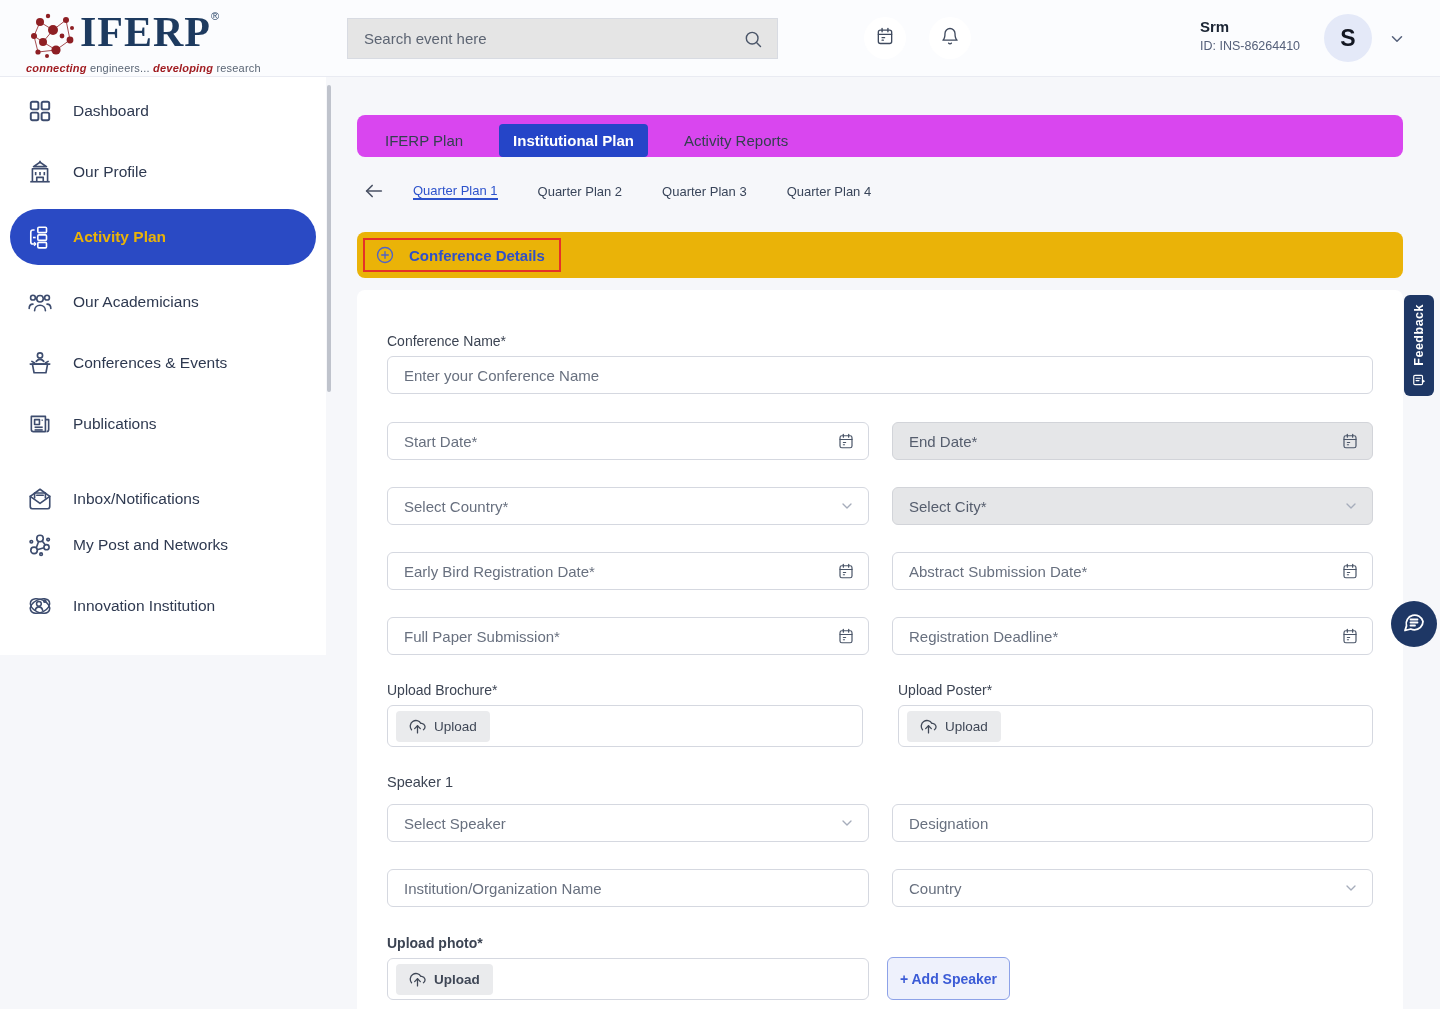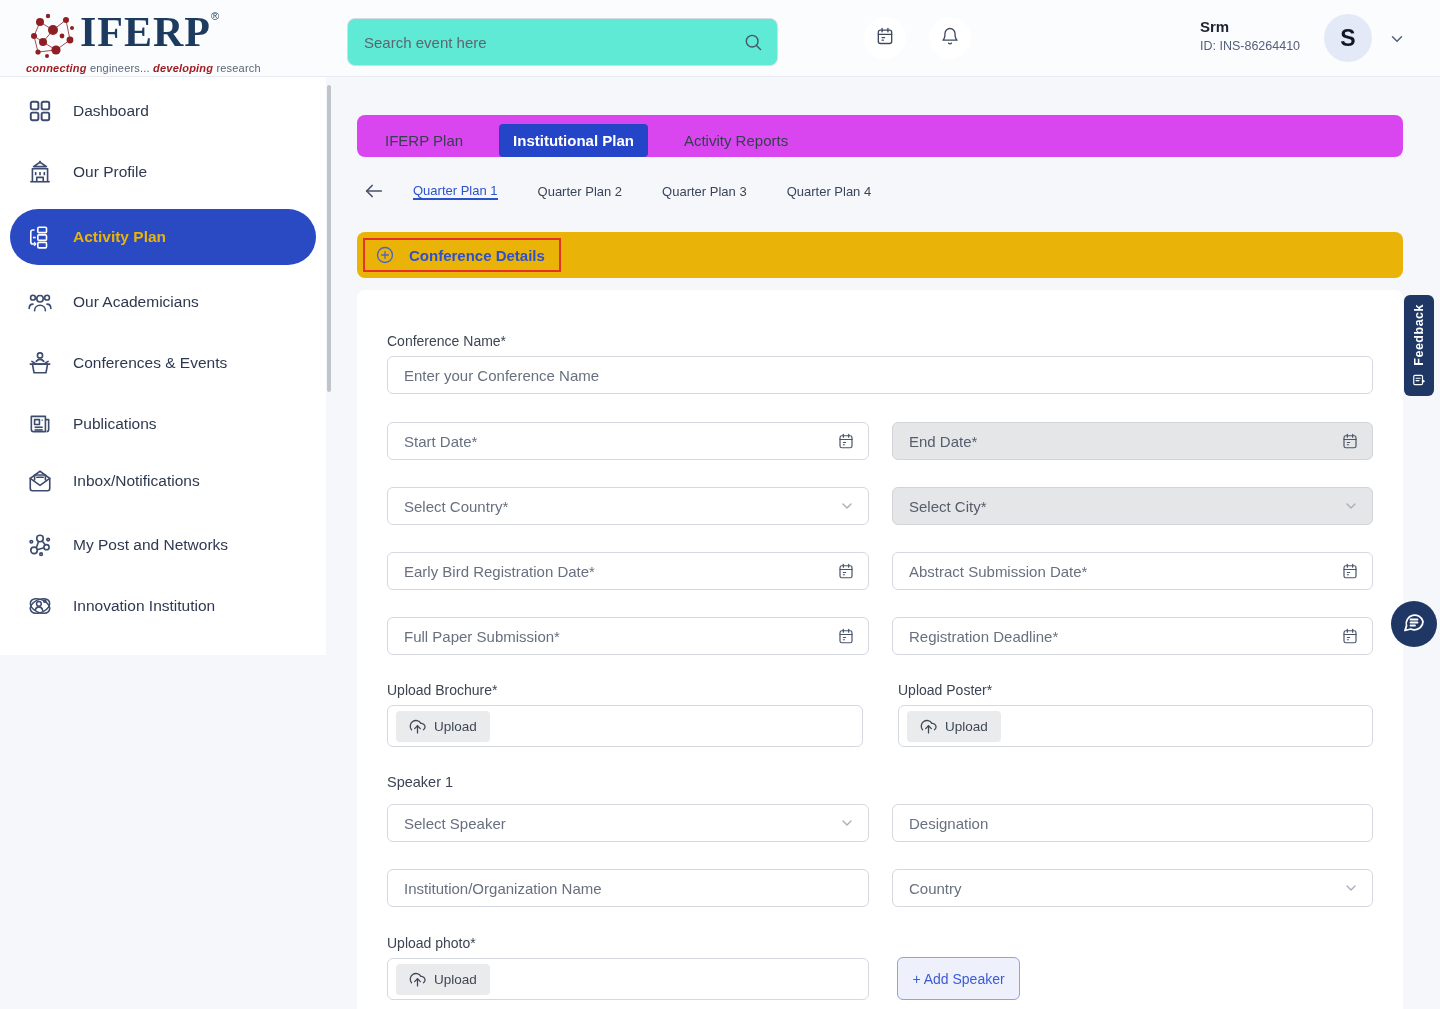--- a/index.html
+++ b/index.html
@@ -10,22 +10,22 @@
   .header { position:absolute; left:0; top:0; width:1440px; height:77px;
     background:#fbfcfe; border-bottom:1px solid #e9ebf2; z-index:5; }
   .logo { position:absolute; left:26px; top:8px; width:290px; }
   .logo-row { display:flex; align-items:flex-start; }
   .logo-globe { width:54px; height:54px; margin-top:2px; }
   .logo-text { font-family:"Liberation Serif", serif; font-weight:bold; font-size:42px;
     color:#1d3a5f; letter-spacing:1px; line-height:48px; }
   .logo-reg { font-size:11px; vertical-align:top; position:relative; top:2px; color:#1d3a5f; }
   .logo-tagline { font-size:11px; color:#5a6574; margin-top:-2px; letter-spacing:.2px; }
   .logo-tagline .red { color:#a11d22; font-style:italic; font-weight:bold; }
-  .search-box { position:absolute; left:347px; top:18px; width:431px; height:48px;
-    background:#5eead4; border:1px solid #d8dbe2; border-radius:8px; display:flex; align-items:center; }
+  .search-box { position:absolute; left:347px; top:18px; width:431px; height:41px;
+    background:#e5e5e5; border:1px solid #d8dbe2; border-radius:0; display:flex; align-items:center; }
   .search-box input { flex:1; border:none; outline:none; background:transparent;
     font-size:15px; padding:0 10px 0 16px; color:#303a4c; font-family:"Liberation Sans",sans-serif; }
   .search-box input::placeholder { color:#5d6573; }
   .search-box .sicon { margin-right:14px; color:#4a5568; display:flex; }
   .round-btn { position:absolute; top:17px; width:42px; height:42px; border-radius:50%;
     background:#fff; display:flex; align-items:center; justify-content:center;
     color:#3f4a5e; cursor:pointer; }
   .round-btn.cal { left:864px; } .round-btn.bell { left:929px; }
   .user-meta { position:absolute; left:1200px; top:18px; width:110px; }
   .user-name { font-size:15px; font-weight:bold; color:#1a2433; }
@@ -84,21 +84,21 @@
   .name-field { width:986px; margin-bottom:28px; }
   .grid2 { display:flex; gap:23px; margin-bottom:27px; }
   .col { width:482px; } .col2 { width:481px; }
   .upload-row { display:flex; gap:35px; margin-top:27px; }
   .upload-box { height:42px; border:1px solid #d5d8e0; border-radius:6px;
     display:flex; align-items:center; padding-left:8px; }
   .upload-btn { background:#eaebed; border-radius:4px; padding:7px 13px; display:flex;
     align-items:center; cursor:pointer; color:#3f4756; font-size:13.5px; }
   .upload-btn .uicon { display:flex; margin-right:8px; color:#3f4756; }
   .speaker-label { font-size:14.5px; color:#3c4453; margin:27px 0 14px 0; }
-  .photo-row { display:flex; gap:28px; align-items:flex-end; margin-top:28px; }
+  .photo-row { display:flex; gap:18px; align-items:flex-end; margin-top:28px;font-weight:bold; }
   .add-speaker { width:123px; height:43px; background:#eef1fc; border:1px solid #8da2e8;
     border-radius:6px; color:#3b5bd6; font-size:14px; display:flex; align-items:center;
     justify-content:center; cursor:pointer; }
 
   
   .feedback-tab { position:absolute; right:6px; top:295px; width:30px; height:101px;
     background:#1e3765; border-radius:6px; display:flex; flex-direction:column;
     align-items:center; justify-content:center; cursor:pointer; z-index:9; }
   .feedback-tab .vtext { writing-mode:vertical-rl; transform:rotate(180deg);
     color:#fff; font-size:12.5px; font-weight:bold; letter-spacing:.5px; }
@@ -265,21 +265,21 @@
           <path d="M4 5h13v14H6a2 2 0 0 1-2-2z"></path>
           <path d="M17 8h3v9a2 2 0 0 1-2 2"></path>
           <rect x="7" y="8" width="4.5" height="4.5"></rect>
           <line x1="13.5" y1="8.5" x2="14.5" y2="8.5"></line>
           <line x1="7" y1="15" x2="14.5" y2="15"></line>
           <line x1="7" y1="17.5" x2="14.5" y2="17.5"></line>
         </svg>
     </span>
     <span class="lbl">Publications</span>
   </div>
-  <div class="side-item" style="top:381px">
+  <div class="side-item" style="top:399px">
     <span class="icn">
       <svg width="26" height="26" viewBox="0 0 24 24" fill="none" stroke="currentColor" stroke-width="1.5" stroke-linecap="round" stroke-linejoin="round">
           <path d="M3 9.5L12 3l9 6.5V19a2 2 0 0 1-2 2H5a2 2 0 0 1-2-2z"></path>
           <path d="M7 11V6.5h10V11"></path>
           <polyline points="3 9.5 12 16 21 9.5"></polyline>
           <line x1="9" y1="8.5" x2="15" y2="8.5"></line>
         </svg>
     </span>
     <span class="lbl">Inbox/Notifications</span>
   </div>

